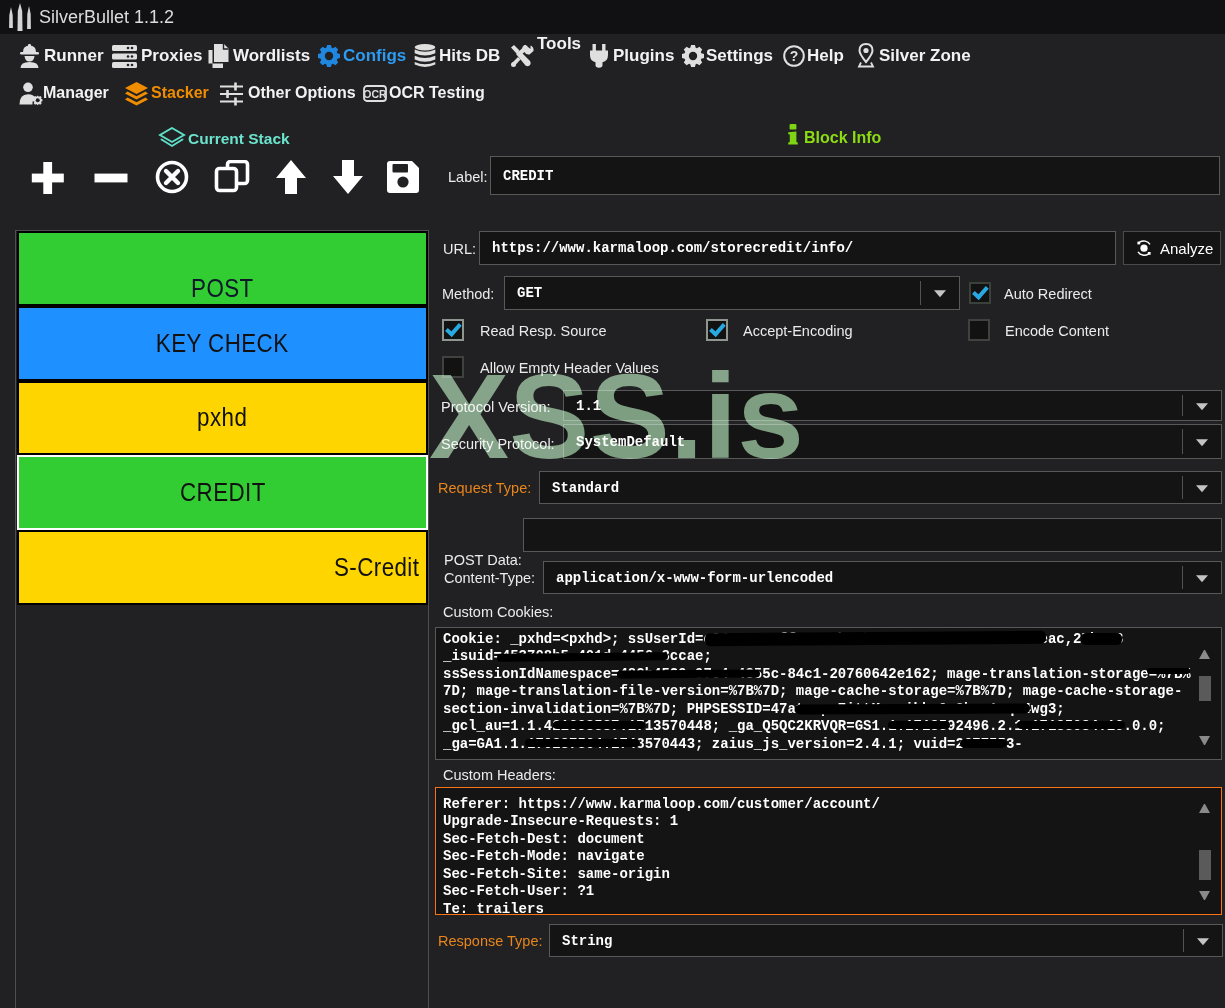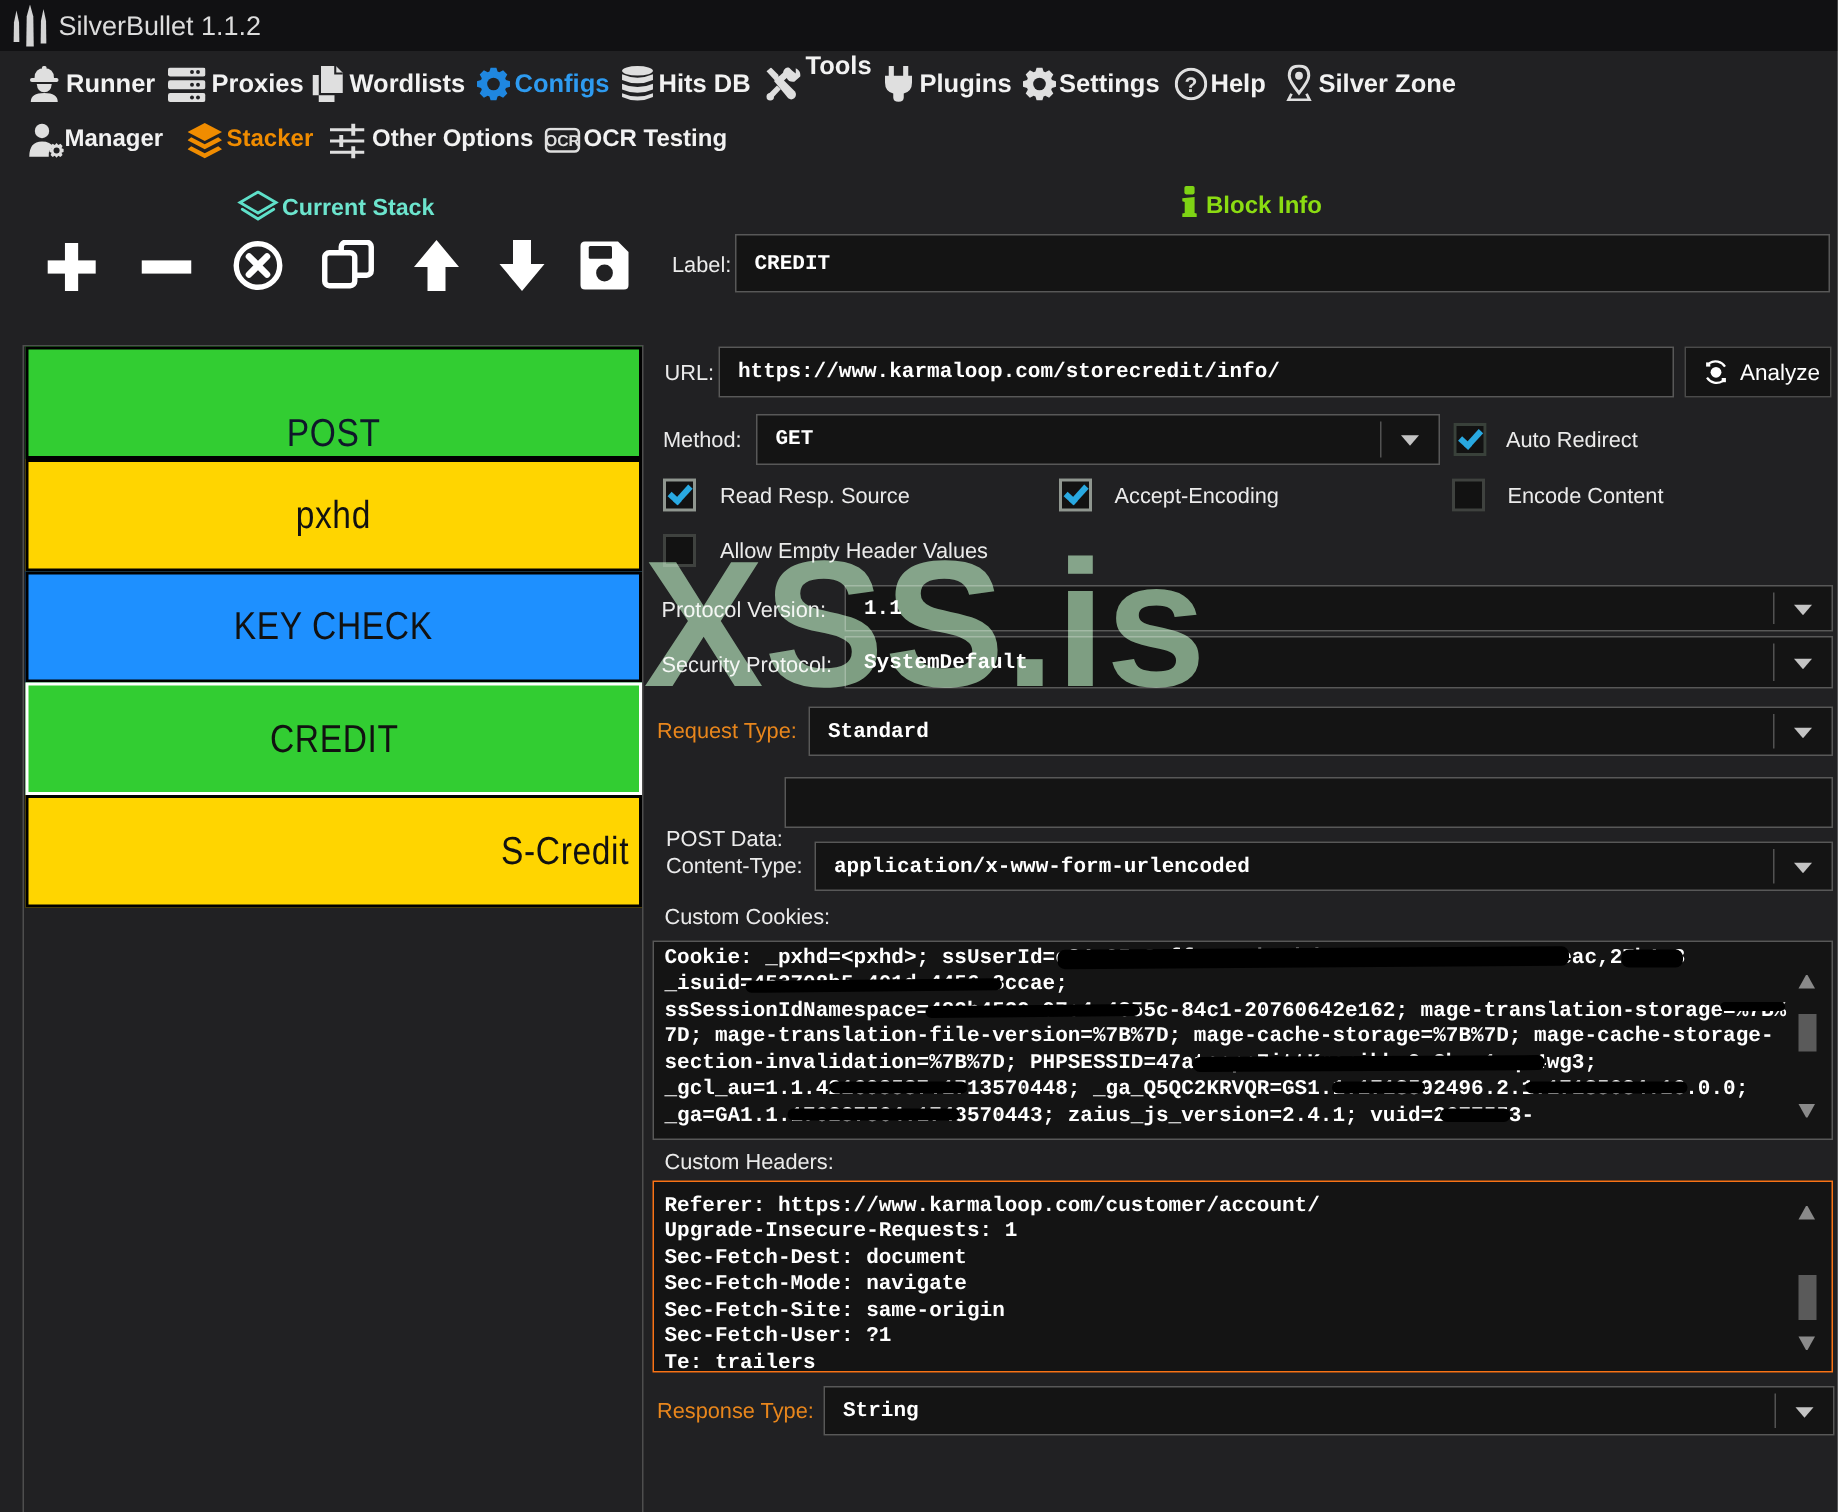--- a/index.html
+++ b/index.html
@@ -207,25 +207,25 @@
       <circle cy="5" r="5.6" fill="#212123"></circle>
     </g>
   </g>
 </svg>
 
 <div class="abs" style="left:15px;top:230px;width:414px;height:790px;border:1px solid #4e4e4e;"></div>
 <div class="abs" style="left:17px;top:231px;width:411px;height:374.5px;">
   <div style="height:74.8px;background:#32cd32;border:2.5px solid #000;display:flex;align-items:flex-end;justify-content:center;font-size:26px;color:#0f172a;">
       <span style="display:inline-block;transform:scaleX(0.86);letter-spacing:0.5px;">POST</span>
     </div>
+  <div style="height:74.8px;background:#1e90ff;border:2.5px solid #000;display:flex;align-items:center;justify-content:center;font-size:26px;color:#111;">
+      <span style="display:inline-block;transform:scaleX(0.86);letter-spacing:0.5px;">KEY CHECK</span>
+    </div>
   <div style="height:74.8px;background:#ffd500;border:2.5px solid #000;display:flex;align-items:center;justify-content:center;font-size:26px;color:#111;">
       <span style="display:inline-block;transform:scaleX(0.86);letter-spacing:0.5px;">pxhd</span>
-    </div>
-  <div style="height:74.8px;background:#1e90ff;border:2.5px solid #000;display:flex;align-items:center;justify-content:center;font-size:26px;color:#111;">
-      <span style="display:inline-block;transform:scaleX(0.86);letter-spacing:0.5px;">KEY CHECK</span>
     </div>
   <div style="height:74.8px;background:#32cd32;border:2.5px solid #fff;display:flex;align-items:center;justify-content:center;font-size:26px;color:#111;">
       <span style="display:inline-block;transform:scaleX(0.86);letter-spacing:0.5px;">CREDIT</span>
     </div>
   <div style="height:74.8px;background:#ffd500;border:2.5px solid #000;display:flex;align-items:center;justify-content:flex-end;font-size:26px;color:#111;">
       <span style="display:inline-block;transform:scaleX(0.86);letter-spacing:0.5px;">S-Credit</span>
     </div>
 </div>
 
 <svg class="abs" style="left:787px;top:124px;" width="12" height="21" viewBox="0 0 12 21">

